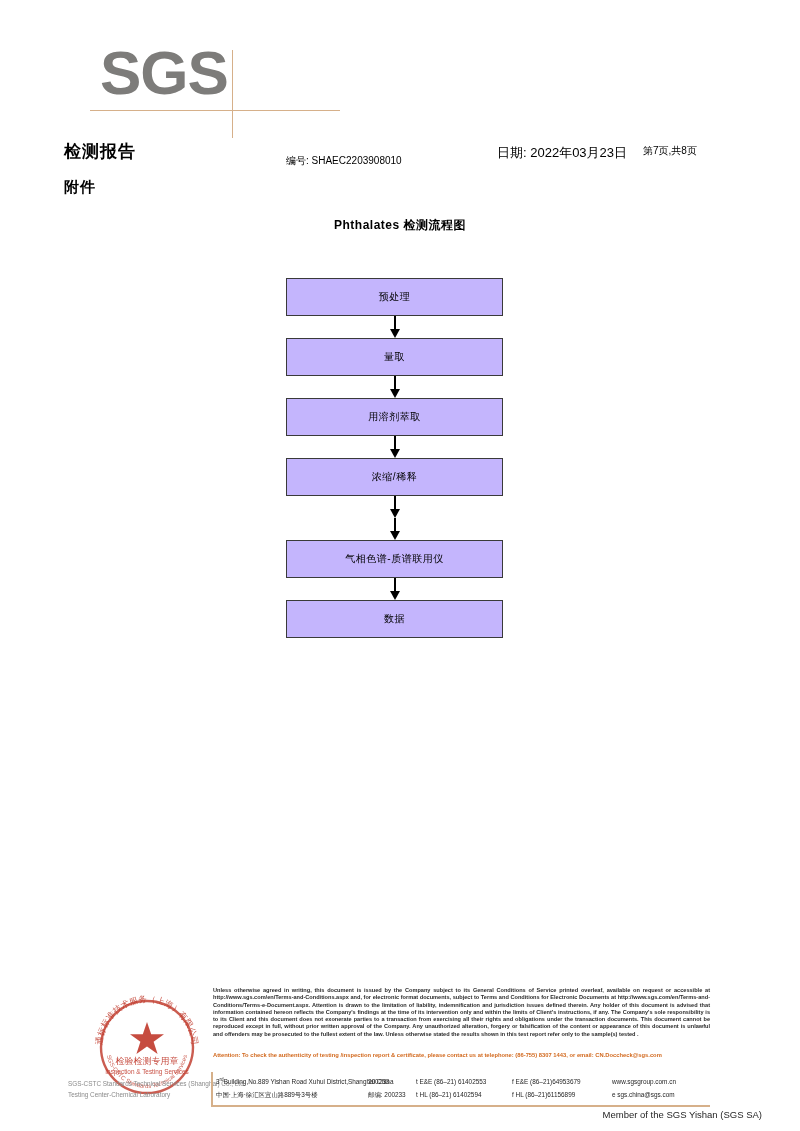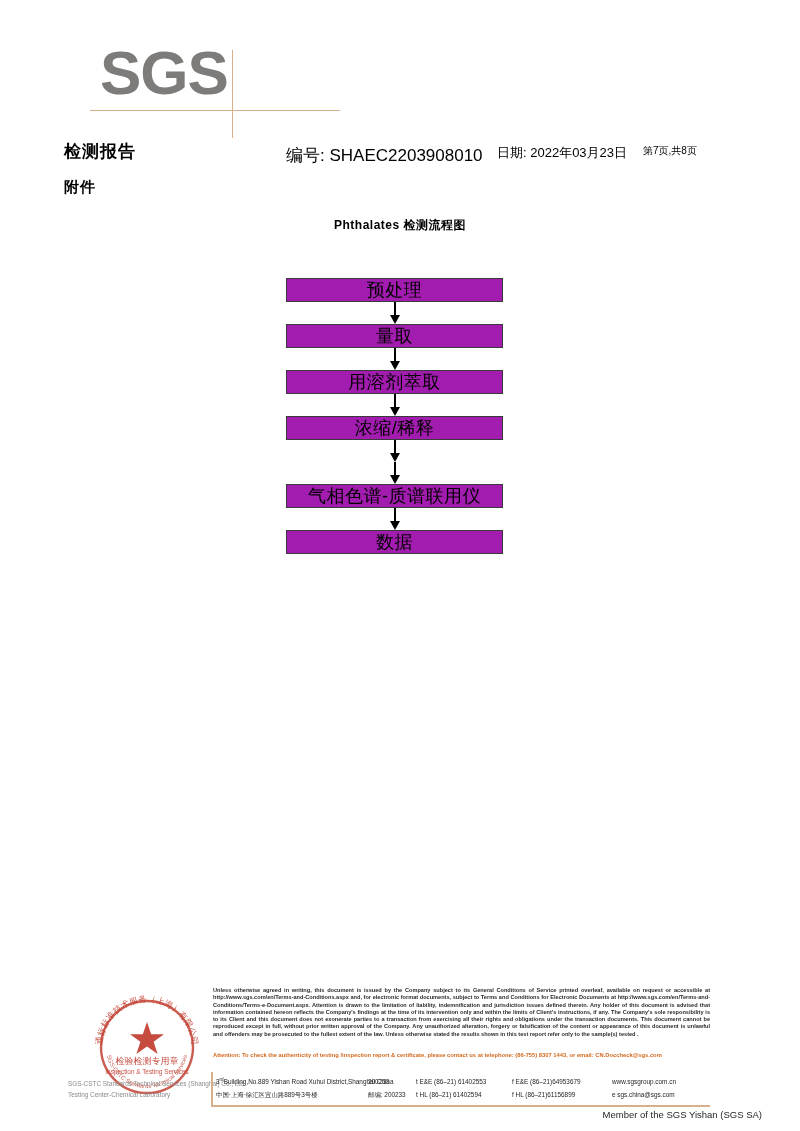--- a/index.html
+++ b/index.html
@@ -75,22 +75,22 @@
     position: absolute;
     left: 64px;
     top: 38px;
     font-size: 15px;
     font-weight: bold;
     letter-spacing: 1px;
   }
   .hdr-no {
     position: absolute;
     left: 286px;
-    top: 4px;
-    font-size: 17px;
+    top: 14px;
+    font-size: 10px;
     white-space: nowrap;
   }
   .hdr-date {
     position: absolute;
     left: 497px;
     top: 4px;
     font-size: 13px;
     white-space: nowrap;
   }
   .hdr-page {
@@ -114,28 +114,28 @@
   }
   .flow {
     position: absolute;
     left: 286px;
     top: 278px;
     width: 217px;
   }
   .flow-box {
     box-sizing: border-box;
     width: 217px;
-    height: 24px;
+    height: 38px;
     border: 1px solid #3a3a3a;
     display: flex;
     align-items: center;
     justify-content: center;
-    font-size: 18px;
+    font-size: 10px;
     color: #000;
-    background: #a21caf;
+    background: #c4b5fd;
     letter-spacing: 0.5px;
   }
   .flow-arrow {
     position: relative;
     width: 217px;
     height: 22px;
   }
   .flow-arrow .shaft {
     position: absolute;
     left: 50%;

